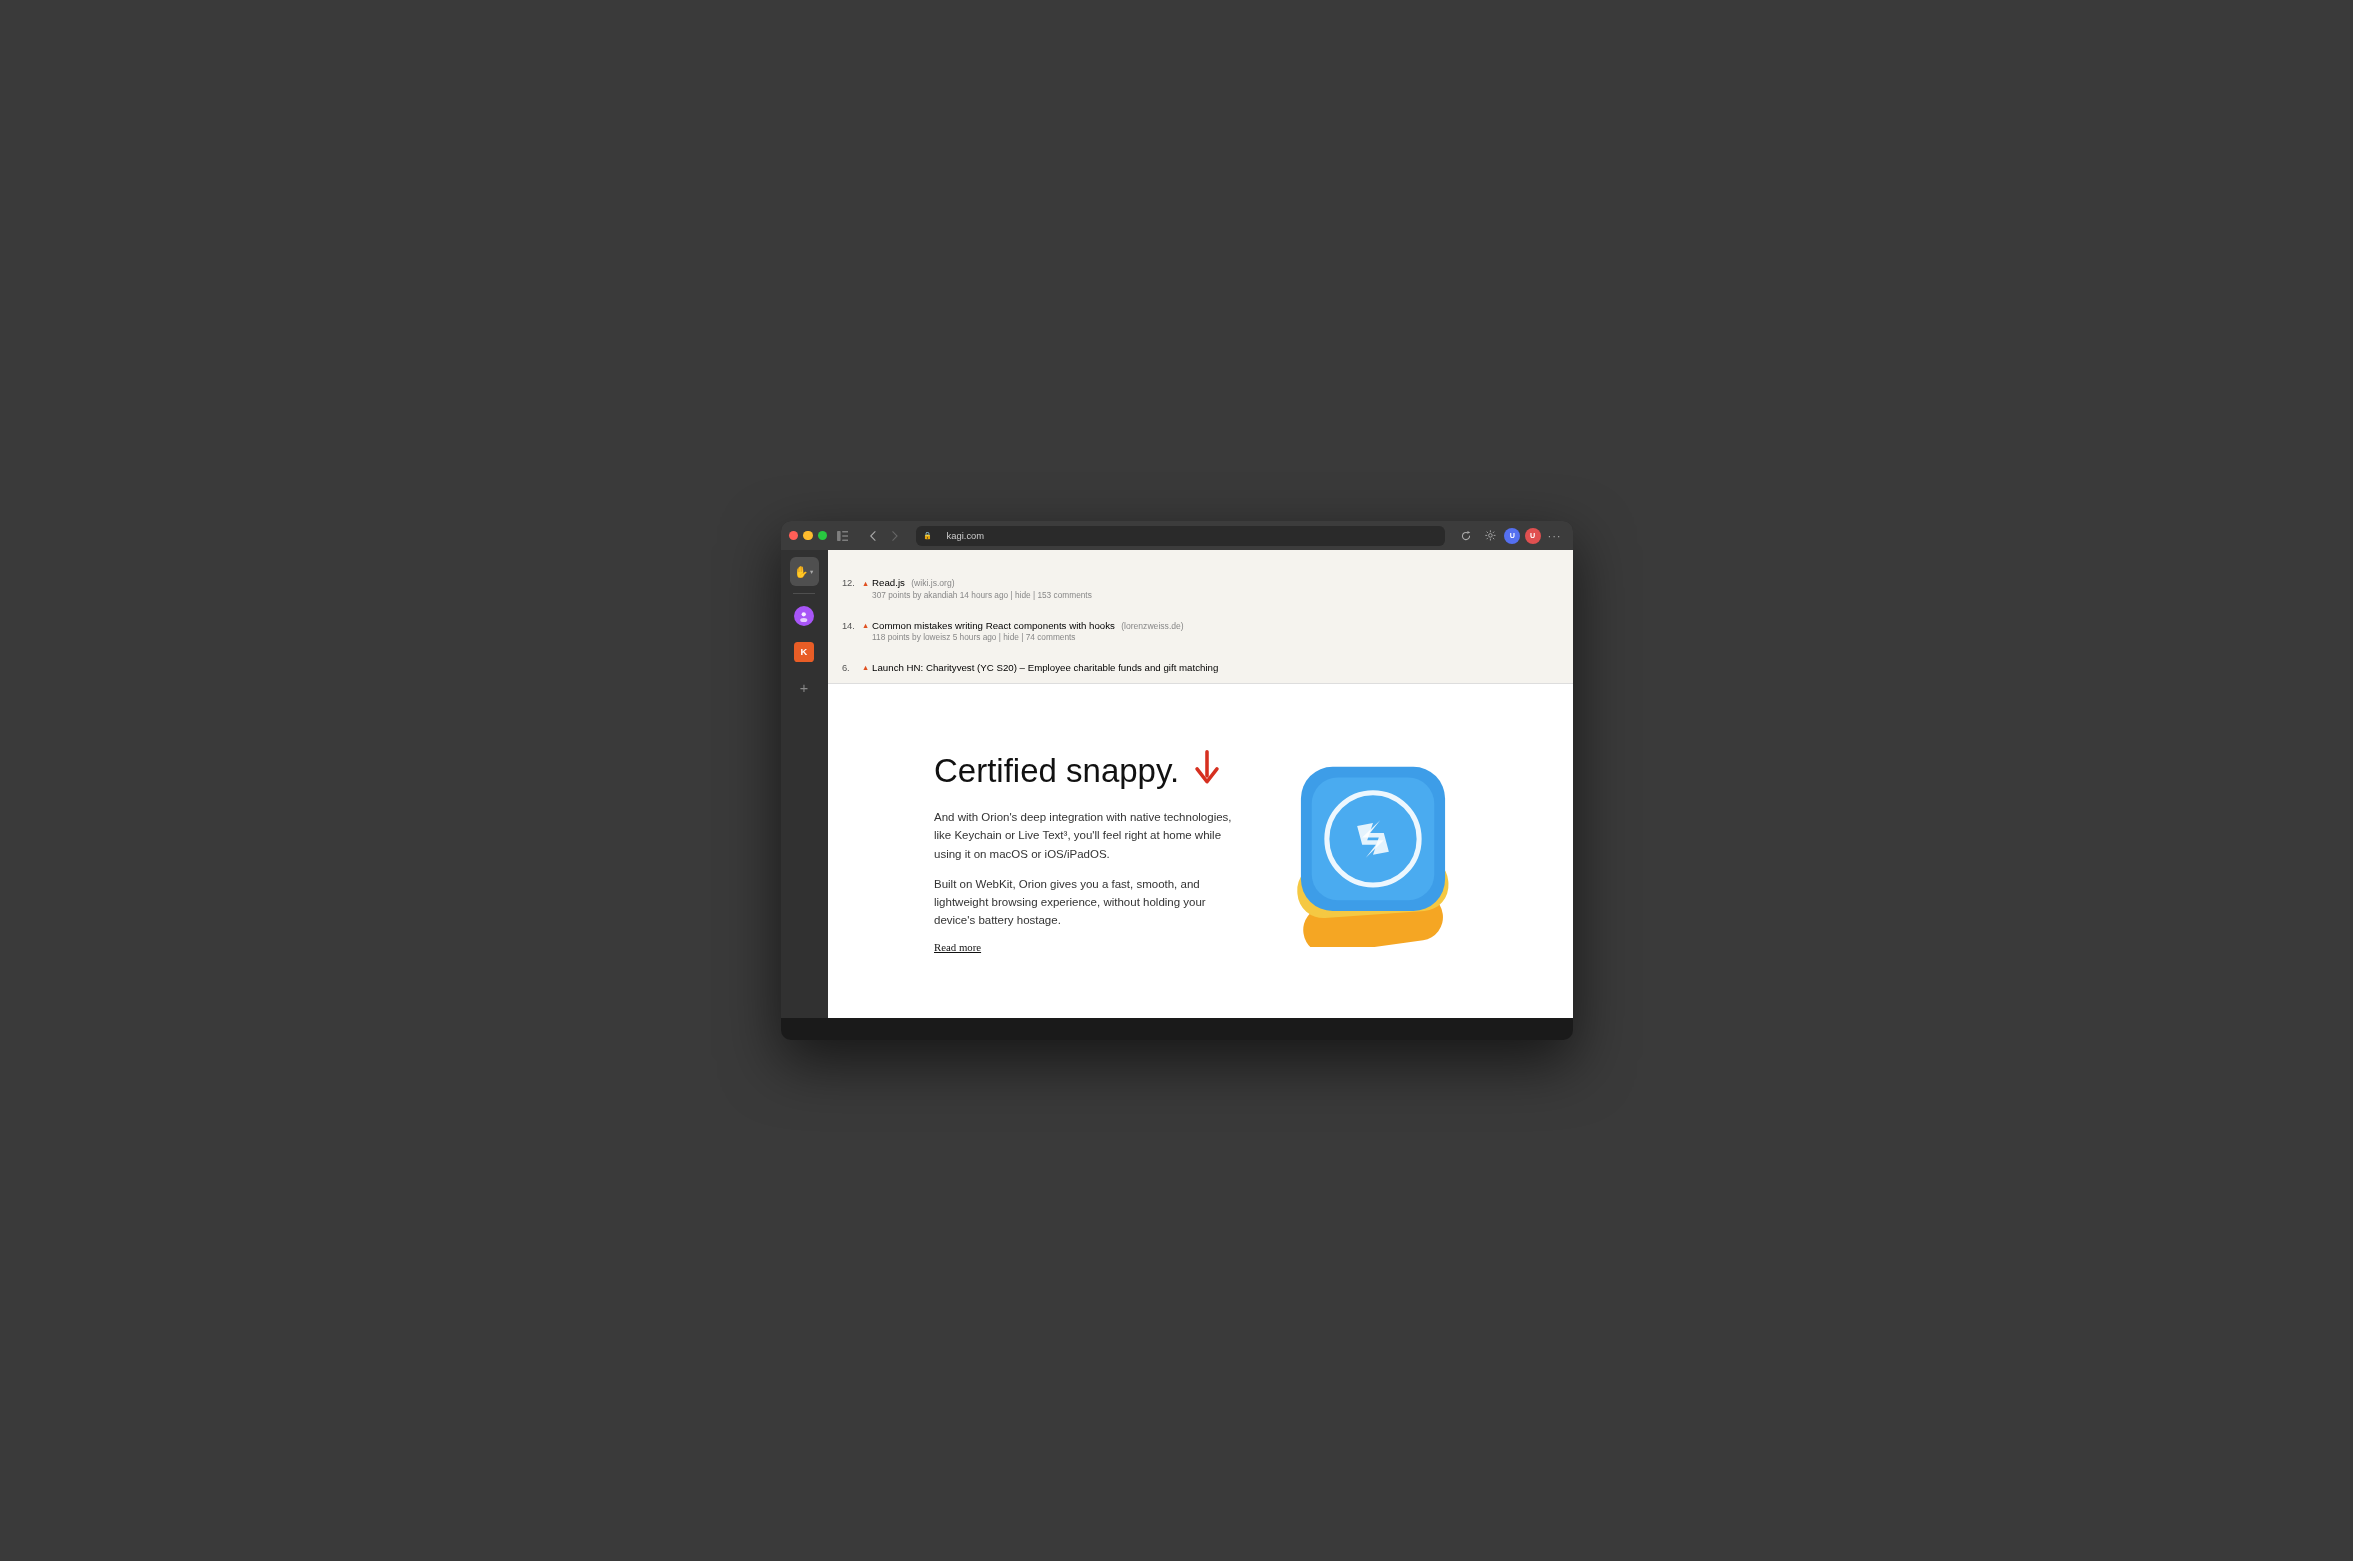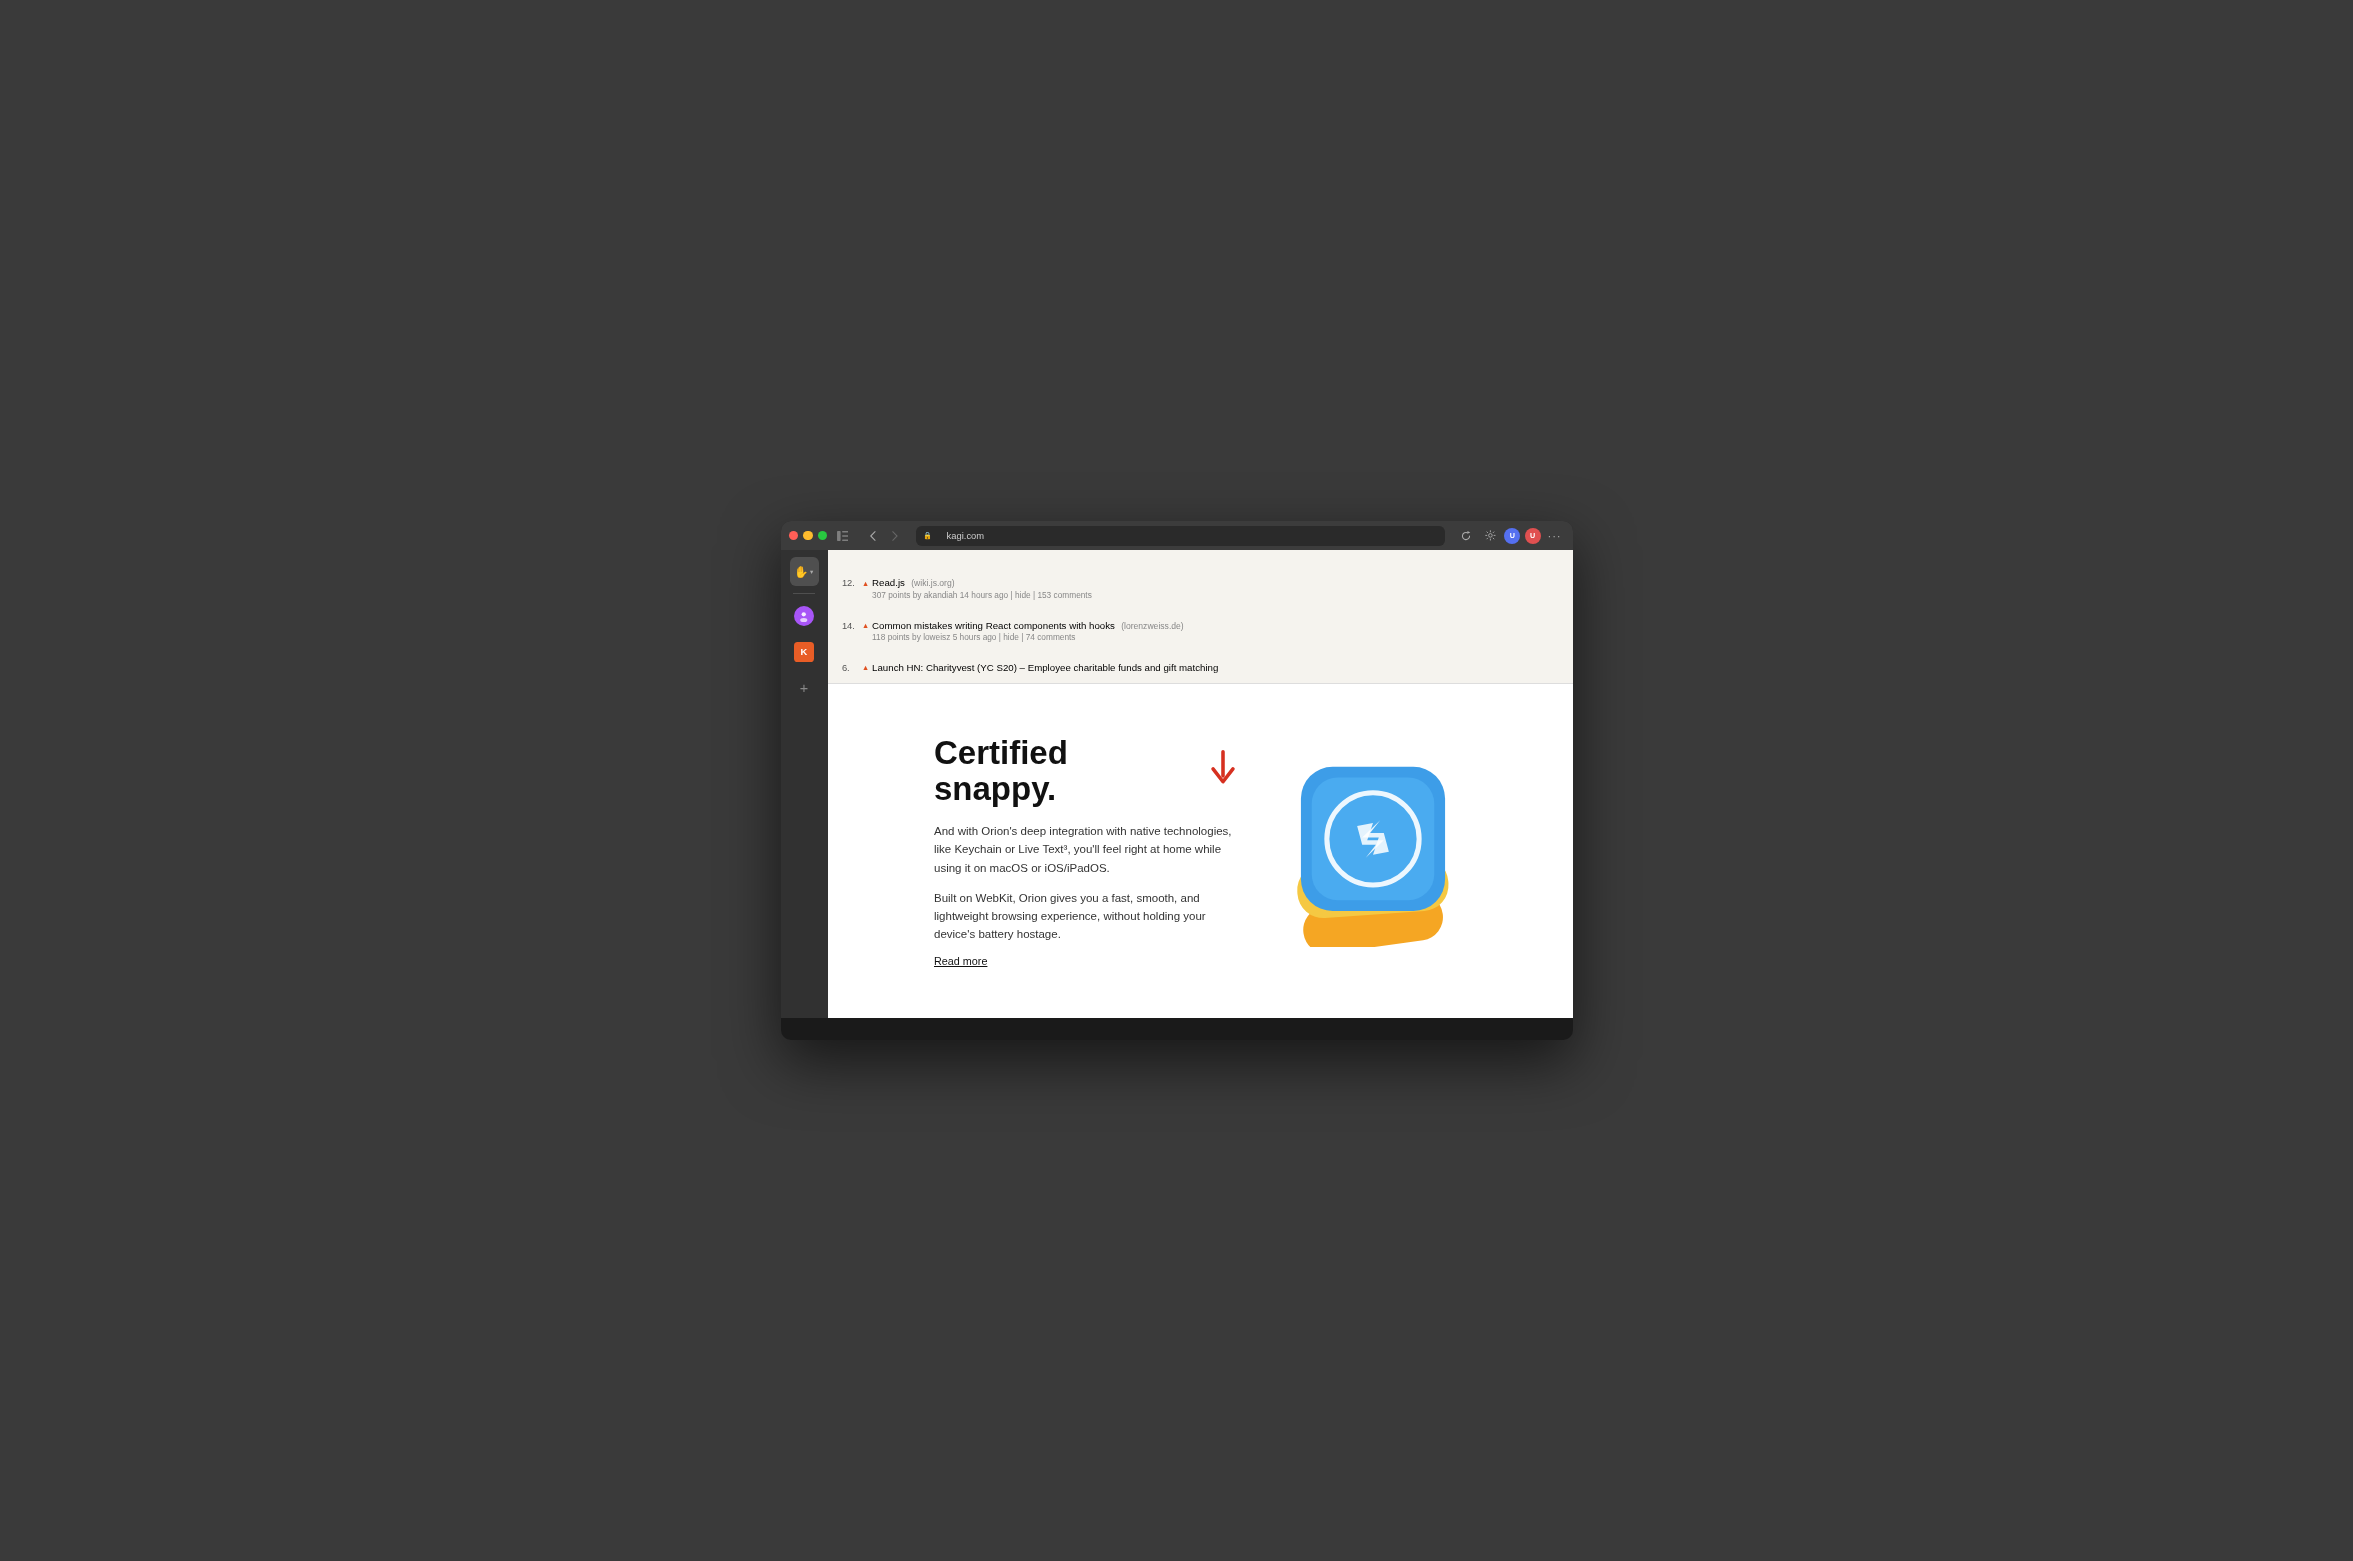--- a/index.html
+++ b/index.html
@@ -307,21 +307,21 @@
       align-items: center;
       gap: 43px;
     }
 
     .orion-text {
       flex: 1;
     }
 
     .orion-headline {
       font-size: 33px;
-      font-weight: 700;
+      font-weight: 400;
       color: #111;
       display: flex;
       align-items: center;
       gap: 8.6px;
       margin-bottom: 14.4px;
       line-height: 1.1;
     }
 
     
     .red-arrow {
@@ -334,20 +334,21 @@
       color: #333;
       line-height: 1.6;
       margin-bottom: 11.5px;
     }
 
     .orion-read-more {
       color: #111;
       font-size: 10.8px;
       text-decoration: underline;
       cursor: pointer;
+      font-family: Liberation Serif, serif;
     }
 
     .orion-logo-area {
       flex-shrink: 0;
       width: 187px;
       display: flex;
       align-items: center;
       justify-content: center;
     }
 

